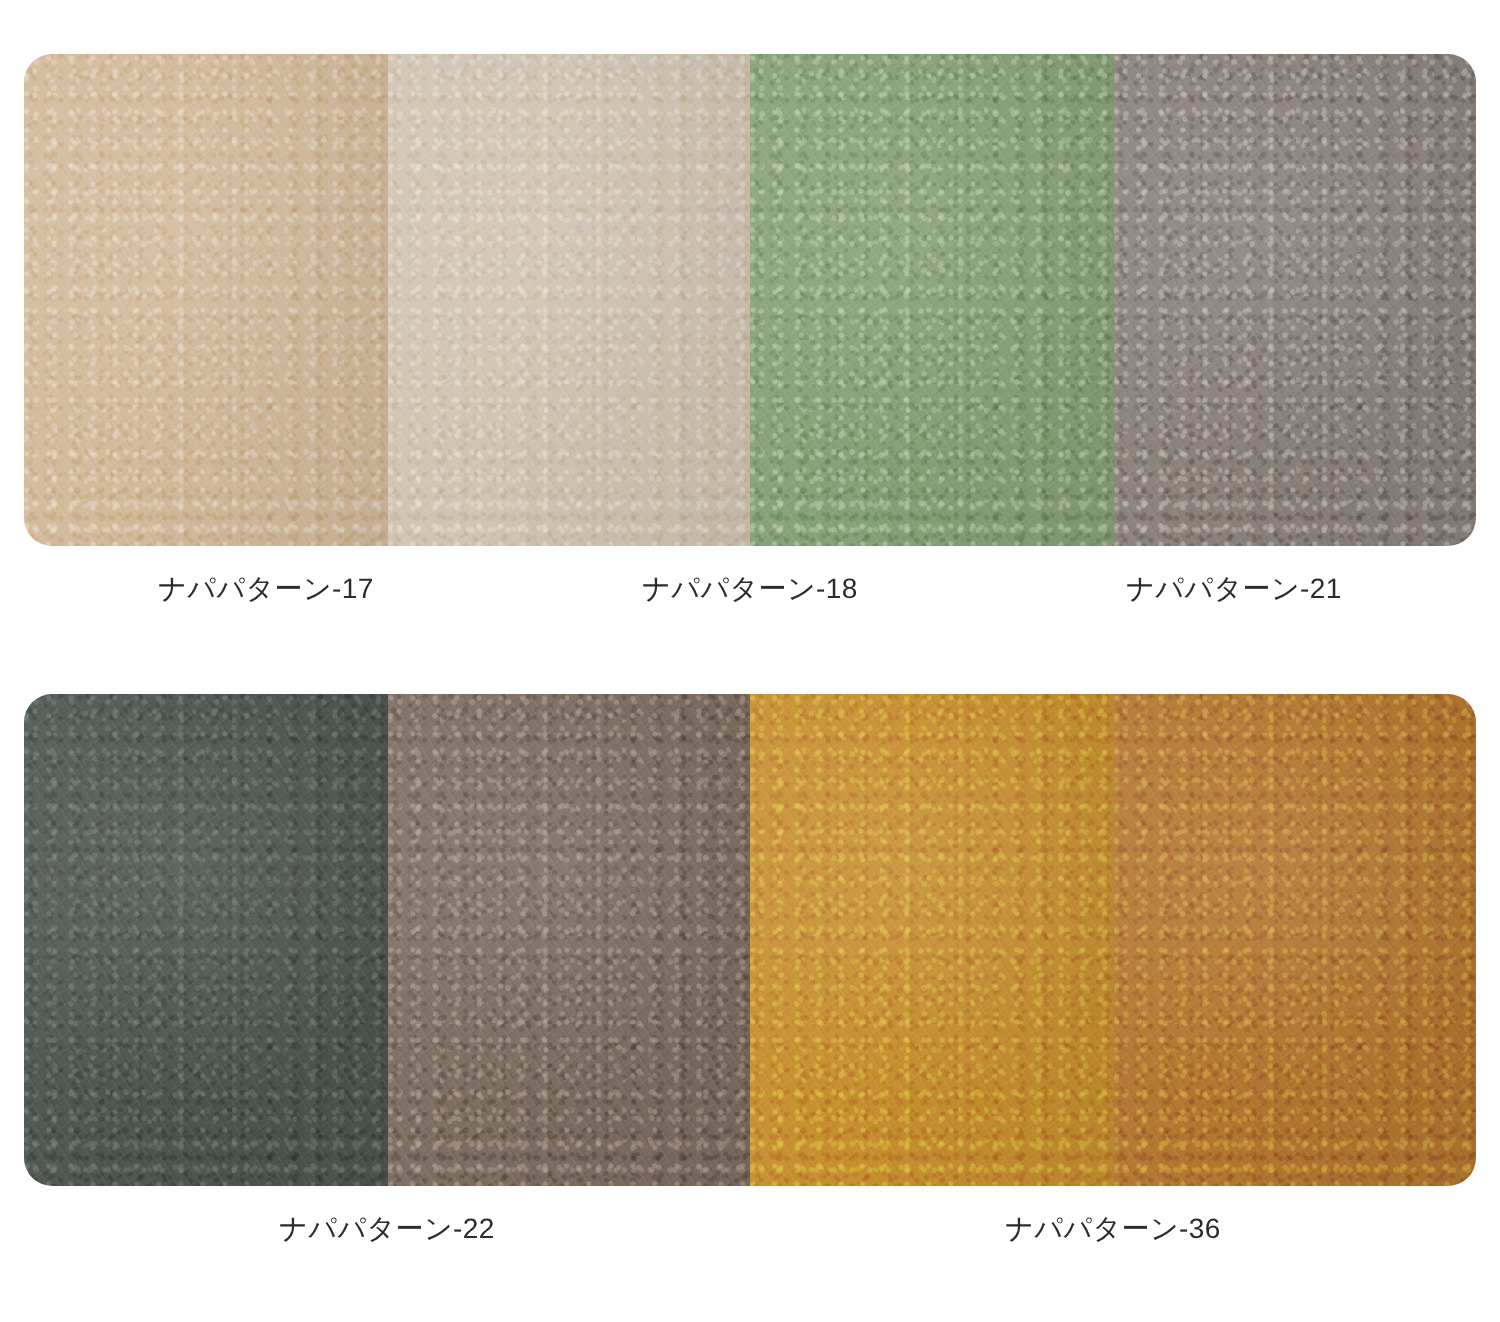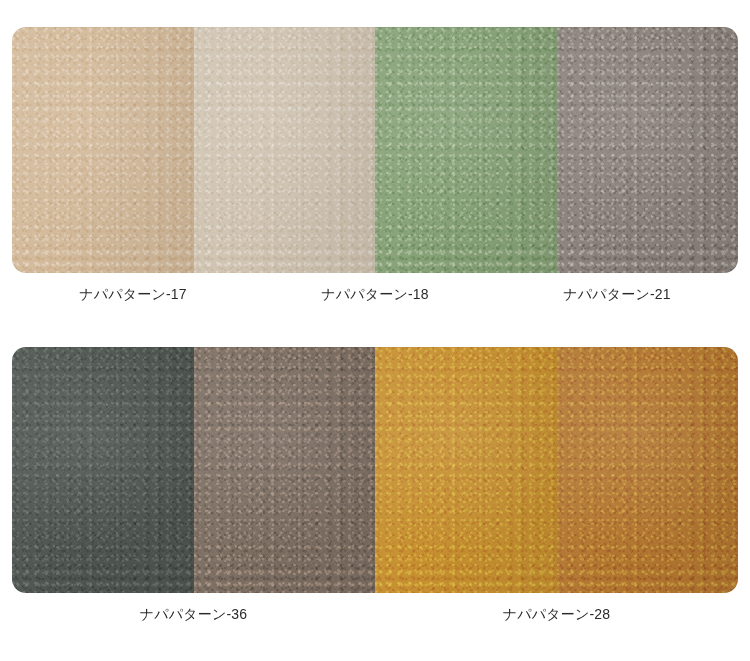--- a/index.html
+++ b/index.html
@@ -157,18 +157,18 @@
         <div class="grain2"></div>
         <div class="sheen"></div>
       </div>
       <div class="swatch-cell" style="background-color: rgb(178, 118, 47);">
         <div class="grain"></div>
         <div class="grain2"></div>
         <div class="sheen"></div>
       </div>
     </div>
     <div class="swatch-labels">
+      <div class="swatch-label" style="color: rgb(43, 43, 43);">ナパパターン-22</div>
       <div class="swatch-label" style="color: rgb(43, 43, 43);">ナパパターン-36</div>
-      <div class="swatch-label" style="color: rgb(43, 43, 43);">ナパパターン-28</div>
     </div>
   </div>
 
 </div>
 
 </body></html>

